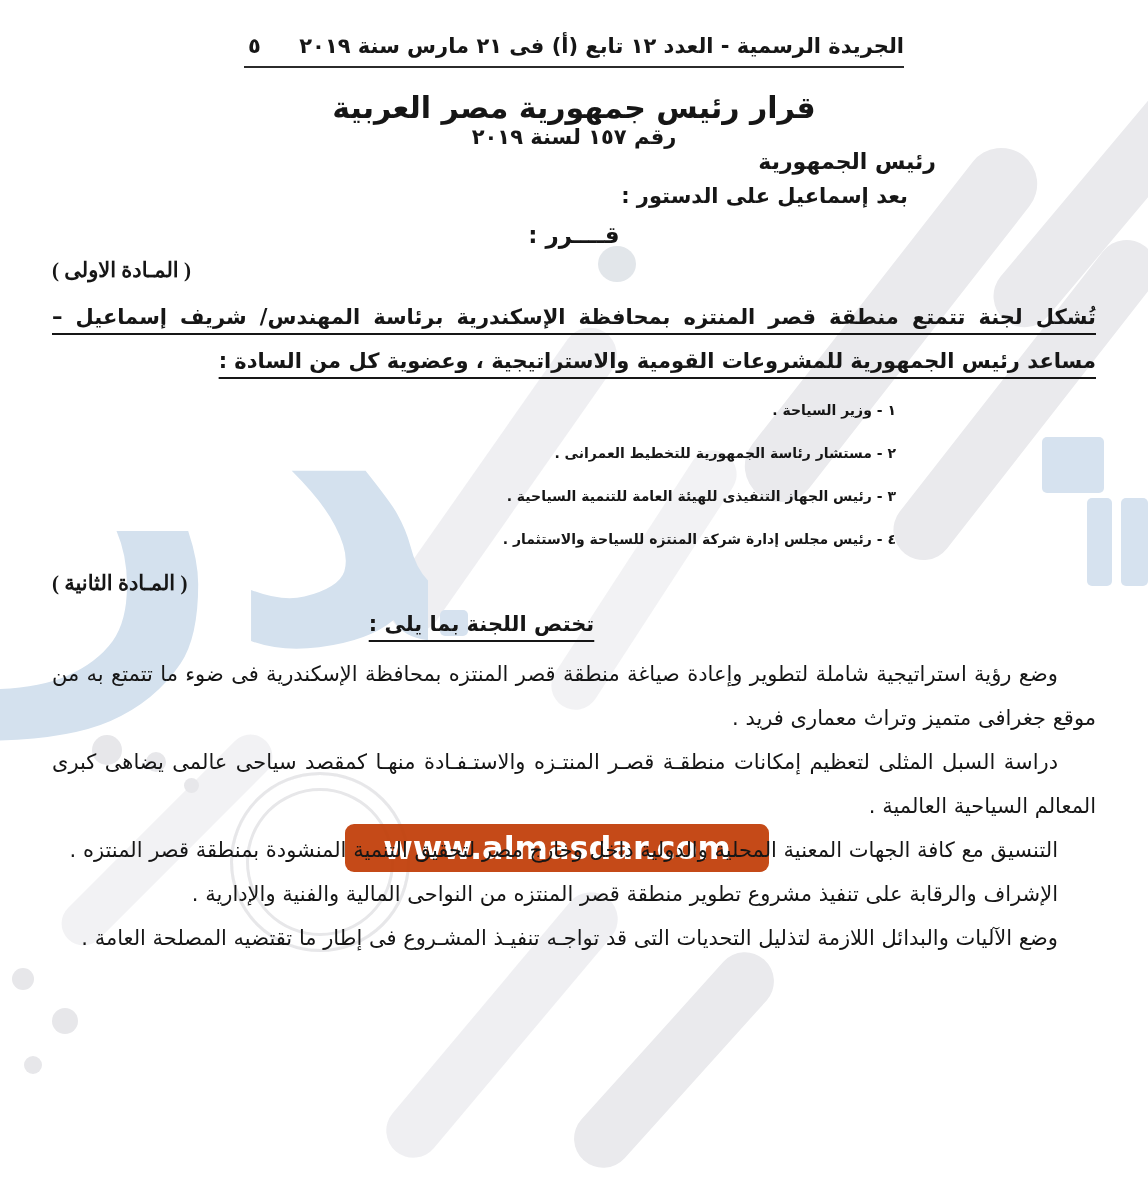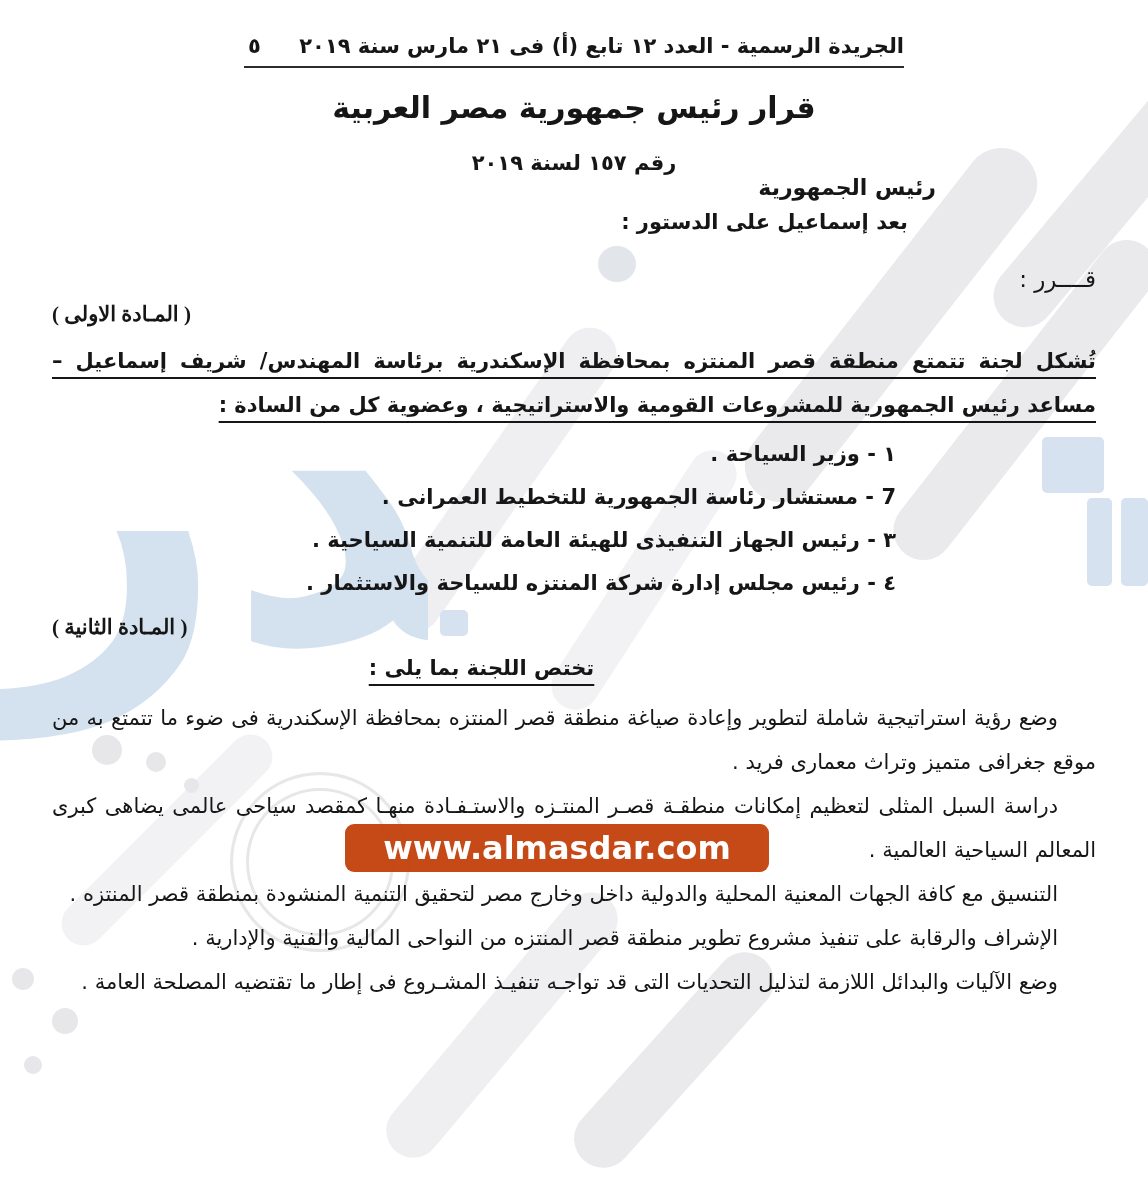--- a/index.html
+++ b/index.html
@@ -64,41 +64,41 @@
 
   .header-row {
     width:660px; margin:0 auto;
     display:flex; justify-content:space-between; align-items:baseline;
     font-size:21px; font-weight:700;
   }
   .page-num { padding-left:4px; }
   .rule { width:660px; margin:8px auto 0 auto; border-top:2.5px solid #2b2b2b; }
 
   .title { margin-top:22px; text-align:center; font-size:30px; font-weight:800; }
-  .number-line { margin-top:26px; text-align:center; font-size:21px; font-weight:800; }
+  .number-line { margin-top:0; text-align:center; font-size:21px; font-weight:800; }
 
   .authority { margin-top:0; padding-left:0; padding-right:160px; text-align:right; font-size:22px; font-weight:800; }
   .preamble  { margin-top:10px; padding-right:188px; text-align:right; font-size:21px; font-weight:700; }
-  .enactment { margin-top:32px; text-align:right; font-size:23px; font-weight:400; }
+  .enactment { margin-top:14px; text-align:center; font-size:23px; font-weight:700; }
 
   .article-heading { margin-top:10px; text-align:left; font-size:21px; font-weight:800;font-family:Liberation Serif, serif; }
 
   .u {
     text-decoration:underline;
     text-underline-offset:9px;
     text-decoration-thickness:1.5px;
   }
   .a1-line1 {
     margin-top:12px; font-size:21px; font-weight:700; line-height:44px;
     text-align:justify; text-align-last:justify;
   }
   .a1-line2 { font-size:21px; font-weight:700; line-height:44px; text-align:right; }
 
   .members { margin-top:6px; padding-right:200px; }
-  .member  { font-size:21px; font-weight:700; line-height:43px; }
+  .member  { font-size:14px; font-weight:700; line-height:43px; }
 
   .intro { margin-top:8px; padding-right:185px; text-align:center; font-size:21px; font-weight:700; line-height:40px; }
 
   .duties { margin-top:8px; }
   .duty {
     font-size:21px; font-weight:400; line-height:44px;
     text-align:justify; text-indent:38px;
   }
 </style>
 </head>
@@ -145,21 +145,21 @@
     <div class="authority">رئيس الجمهورية</div>
     <div class="preamble">بعد إسماعيل على الدستور :</div>
     <div class="enactment">قــــرر :</div>
 
     <div class="article-heading">( المـادة الاولى )</div>
     <div class="a1-line1 u">تُشكل لجنة تتمتع منطقة قصر المنتزه بمحافظة الإسكندرية برئاسة المهندس/ شريف إسماعيل –</div>
     <div class="a1-line2 u">مساعد رئيس الجمهورية للمشروعات القومية والاستراتيجية ، وعضوية كل من السادة :</div>
 
     <div class="members">
       <div class="member">١ - وزير السياحة .</div>
-      <div class="member">7 - مستشار رئاسة الجمهورية للتخطيط العمرانى .</div>
+      <div class="member">٢ - مستشار رئاسة الجمهورية للتخطيط العمرانى .</div>
       <div class="member">٣ - رئيس الجهاز التنفيذى للهيئة العامة للتنمية السياحية .</div>
       <div class="member">٤ - رئيس مجلس إدارة شركة المنتزه للسياحة والاستثمار .</div>
     </div>
 
     <div class="article-heading">( المـادة الثانية )</div>
     <div class="intro"><span class="u">تختص اللجنة بما يلى :</span></div>
 
     <div class="duties">
       <p class="duty">وضع رؤية استراتيجية شاملة لتطوير وإعادة صياغة منطقة قصر المنتزه بمحافظة الإسكندرية فى ضوء ما تتمتع به من موقع جغرافى متميز وتراث معمارى فريد .</p>
       <p class="duty">دراسة السبل المثلى لتعظيم إمكانات منطقـة قصـر المنتـزه والاستـفـادة منهـا كمقصد سياحى عالمى يضاهى كبرى المعالم السياحية العالمية .</p>

